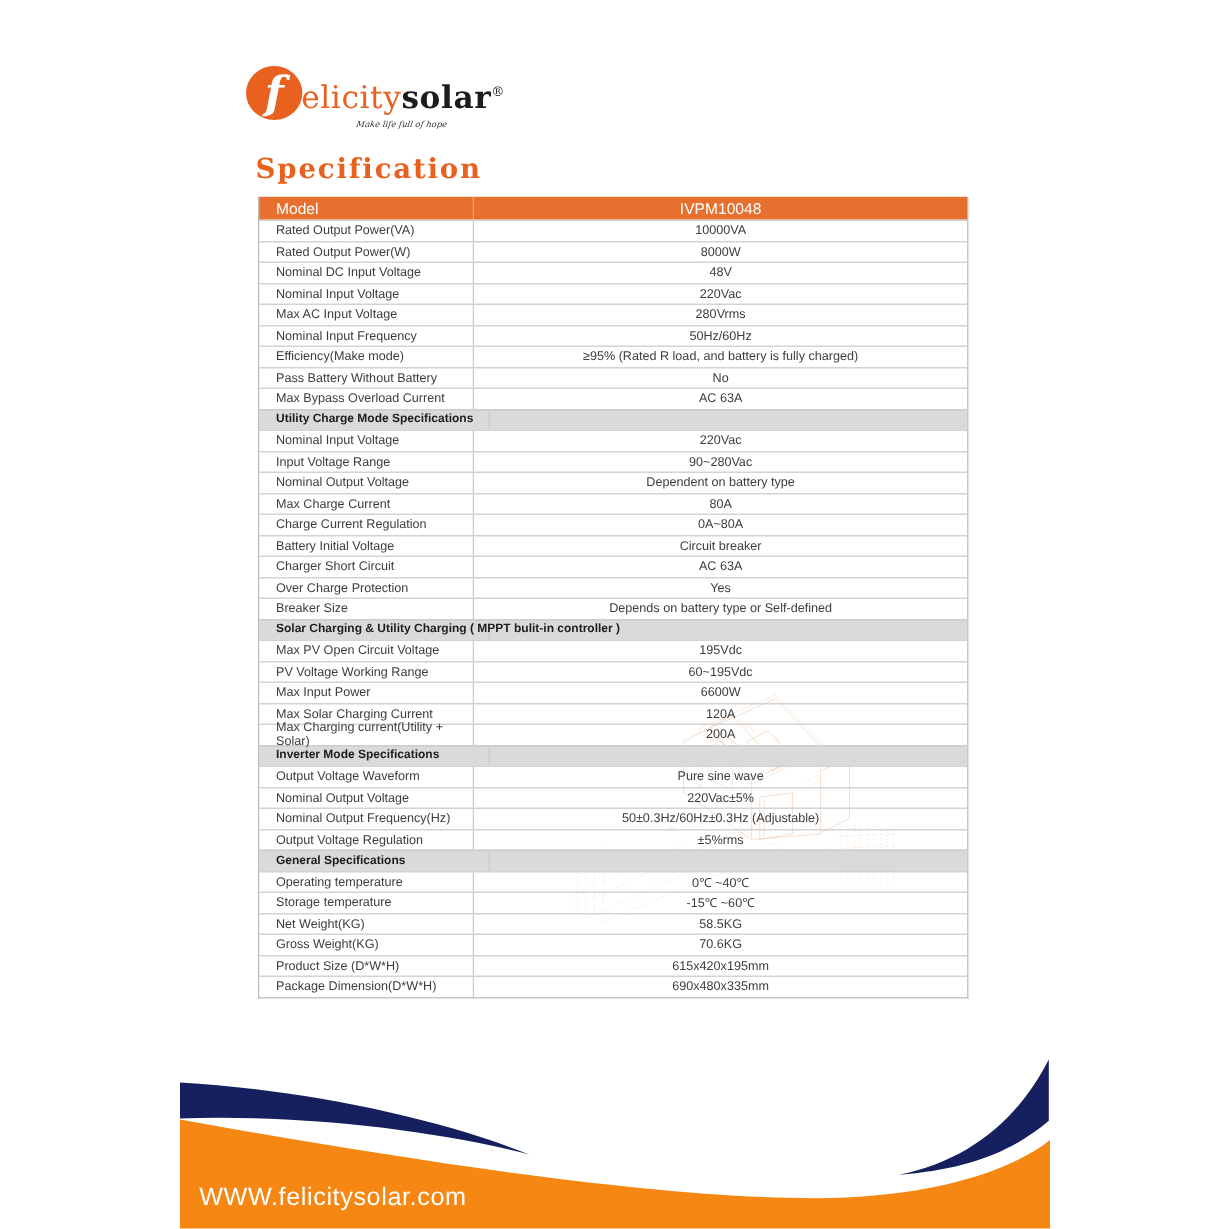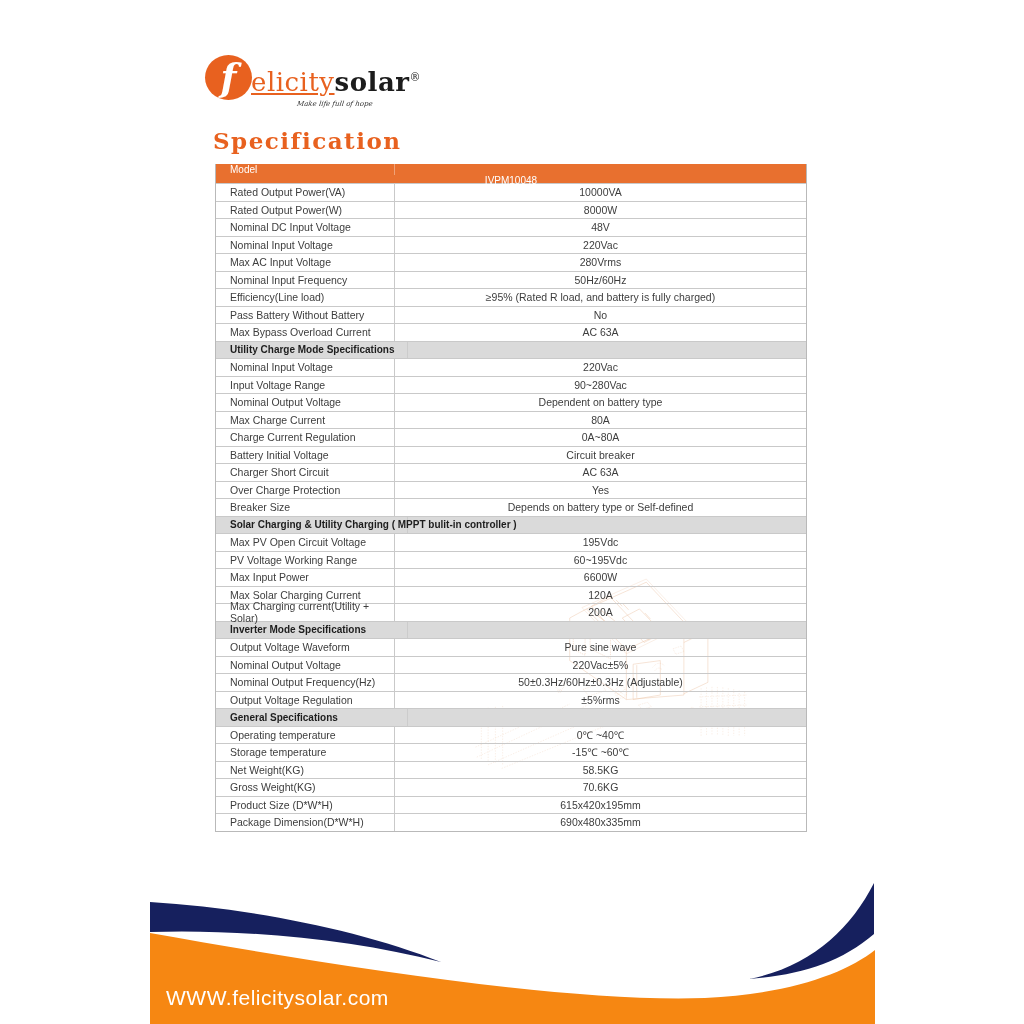--- a/index.html
+++ b/index.html
@@ -12,21 +12,21 @@
   .logo-circle{
     position:absolute;left:0;top:2px;width:47px;height:45px;border-radius:50%;
     background:#E8611F;color:#ffffff;
     font-family:"DejaVu Serif", serif;font-weight:bold;font-style:italic;
     font-size:37px;line-height:45px;text-align:center;
   }
   .logo-text{
     position:absolute;left:46px;top:14px;white-space:nowrap;
     font-family:"DejaVu Serif", serif;font-size:26px;letter-spacing:.5px;
   }
-  .logo-text .p1{color:#E8611F;text-decoration:underline;}
+  .logo-text .p1{color:#E8611F;}
   .logo-text .p2{color:#1c1c1c;font-weight:bold;margin-top:24px;}
   .logo-text sup{font-size:11px;color:#1c1c1c;}
   .logo-tagline{
     position:absolute;left:92px;top:47px;white-space:nowrap;
     font-family:"DejaVu Serif", serif;font-style:italic;
     font-size:7px;color:#333;transform:skewX(-8deg);
   }
   
   .page-heading{
     position:absolute;left:213px;top:127px;z-index:2;
@@ -35,21 +35,21 @@
   }
   
   .watermark{position:absolute;left:380px;top:560px;z-index:1;pointer-events:none;}
   
   .spec-table{
     position:absolute;left:215px;top:164px;width:592px;z-index:2;
     border:1px solid #b9b9b9;border-top:none;box-sizing:border-box;
     font-size:10.5px;color:#3d3d3d;
   }
   .t-header{
-    display:flex;height:19px;background:#E8702F;color:#ffffff;font-size:10px;flex-direction:column;
+    display:flex;height:19px;background:#E8702F;color:#ffffff;font-size:13px;
   }
   .t-header .c-label{
     width:179px;padding-left:14px;display:flex;align-items:center;
     border-right:1px solid rgba(255,255,255,.35);box-sizing:border-box;
   }
   .t-header .c-value{flex:1;display:flex;align-items:center;justify-content:center;}
   .t-row{display:flex;height:17.5px;border-top:1px solid #c9c9c9;box-sizing:border-box;}
   .t-row .c-label{
     width:179px;padding-left:14px;display:flex;align-items:center;
     border-right:1px solid #c9c9c9;box-sizing:border-box;background:transparent;
@@ -155,21 +155,21 @@
       </div>
       <div class="t-row">
         <div class="c-label">Max AC Input Voltage</div>
         <div class="c-value">280Vrms</div>
       </div>
       <div class="t-row">
         <div class="c-label">Nominal Input Frequency</div>
         <div class="c-value">50Hz/60Hz</div>
       </div>
       <div class="t-row">
-        <div class="c-label">Efficiency(Line load)</div>
+        <div class="c-label">Efficiency(Make mode)</div>
         <div class="c-value">≥95% (Rated R load, and battery is fully charged)</div>
       </div>
       <div class="t-row">
         <div class="c-label">Pass Battery Without Battery</div>
         <div class="c-value">No</div>
       </div>
       <div class="t-row">
         <div class="c-label">Max Bypass Overload Current</div>
         <div class="c-value">AC 63A</div>
       </div>

